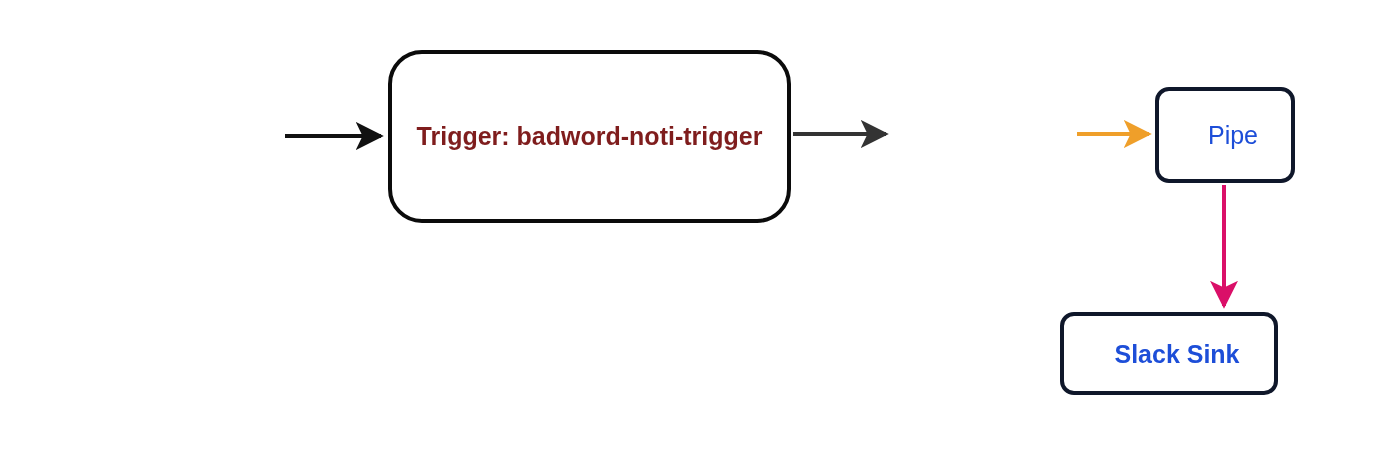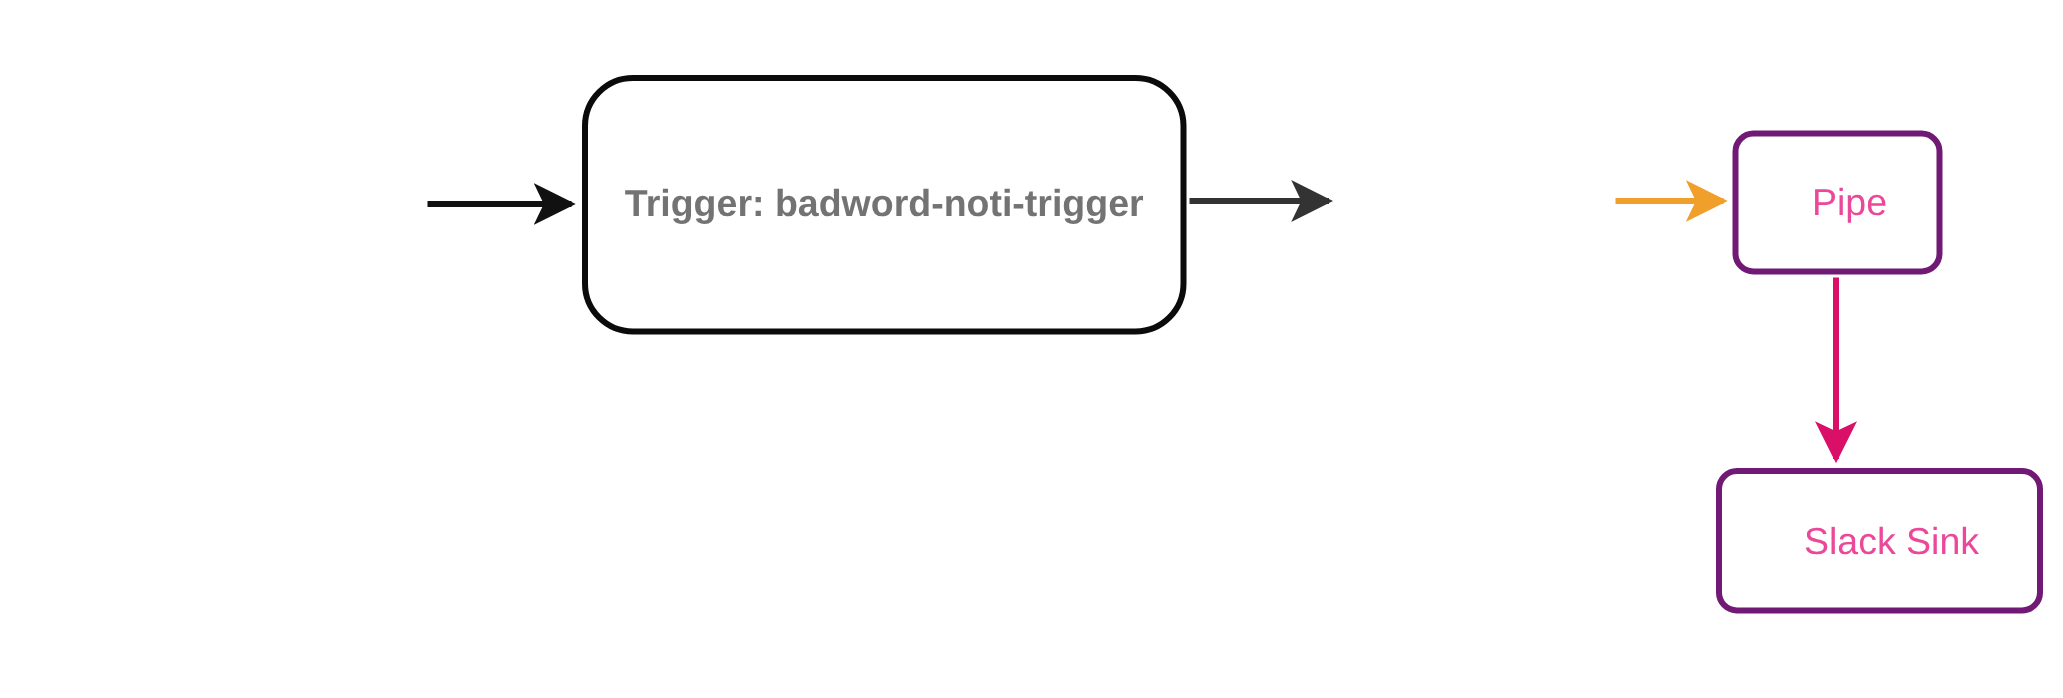--- a/index.html
+++ b/index.html
@@ -47,21 +47,21 @@
     border: 3px solid #ef9f2a;
     border-radius: 14px;
     color: #ef9f2a;
     font-size: 25px;
   }
 
   
   .node--trigger {
     border: 4px solid #0b0b0b;
     border-radius: 34px;
-    color: #737373;
+    color: #7f1d1d;
     font-size: 25px;
     padding: 0 18px;
   }
   .node--trigger .node-label {
     line-height: 1.42;
     white-space: normal;
   }
   .trigger-line {
     display: block;
   }
@@ -71,33 +71,33 @@
   .trigger-val {
     font-weight: normal;
   }
   .trigger-line--all-bold {
     font-weight: bold;
   }
 
   
   .node--pipe,
   .node--sink {
-    border: 4px solid #701a75;
+    border: 4px solid #0f172a;
     border-radius: 14px;
-    color: #ec4899;
+    color: #1d4ed8;
     font-size: 25px;
     padding-left: 16px;
   }
 
   
   #node-book-review-broker { left: 53px;   top: 88px;  width: 230px; height: 95px; }
   #node-trigger            { left: 388px;  top: 50px;  width: 403px; height: 173px; }
   #node-badword-broker     { left: 893px;  top: 88px;  width: 182px; height: 91px; }
   #node-pipe               { left: 1155px; top: 87px;  width: 140px; height: 96px; }
-  #node-slack-sink         { left: 1144px; top: 312px; width: 218px; height: 97px; }
+  #node-slack-sink         { left: 1060px; top: 312px; width: 218px; height: 83px; font-weight: bold; }
 </style>
 </head>
 <body>
 
 <div id="diagram-canvas">
 
   <svg id="edges-layer" viewBox="0 0 1375 465" width="1375" height="465" xmlns="http://www.w3.org/2000/svg">
     <defs>
       <marker id="arrow-black" viewBox="0 0 10 10" refX="9" refY="5" markerWidth="7" markerHeight="7" orient="auto-start-reverse">
         <path d="M 0 0 L 10 5 L 0 10 L 2.4 5 z" fill="#111111"></path>

